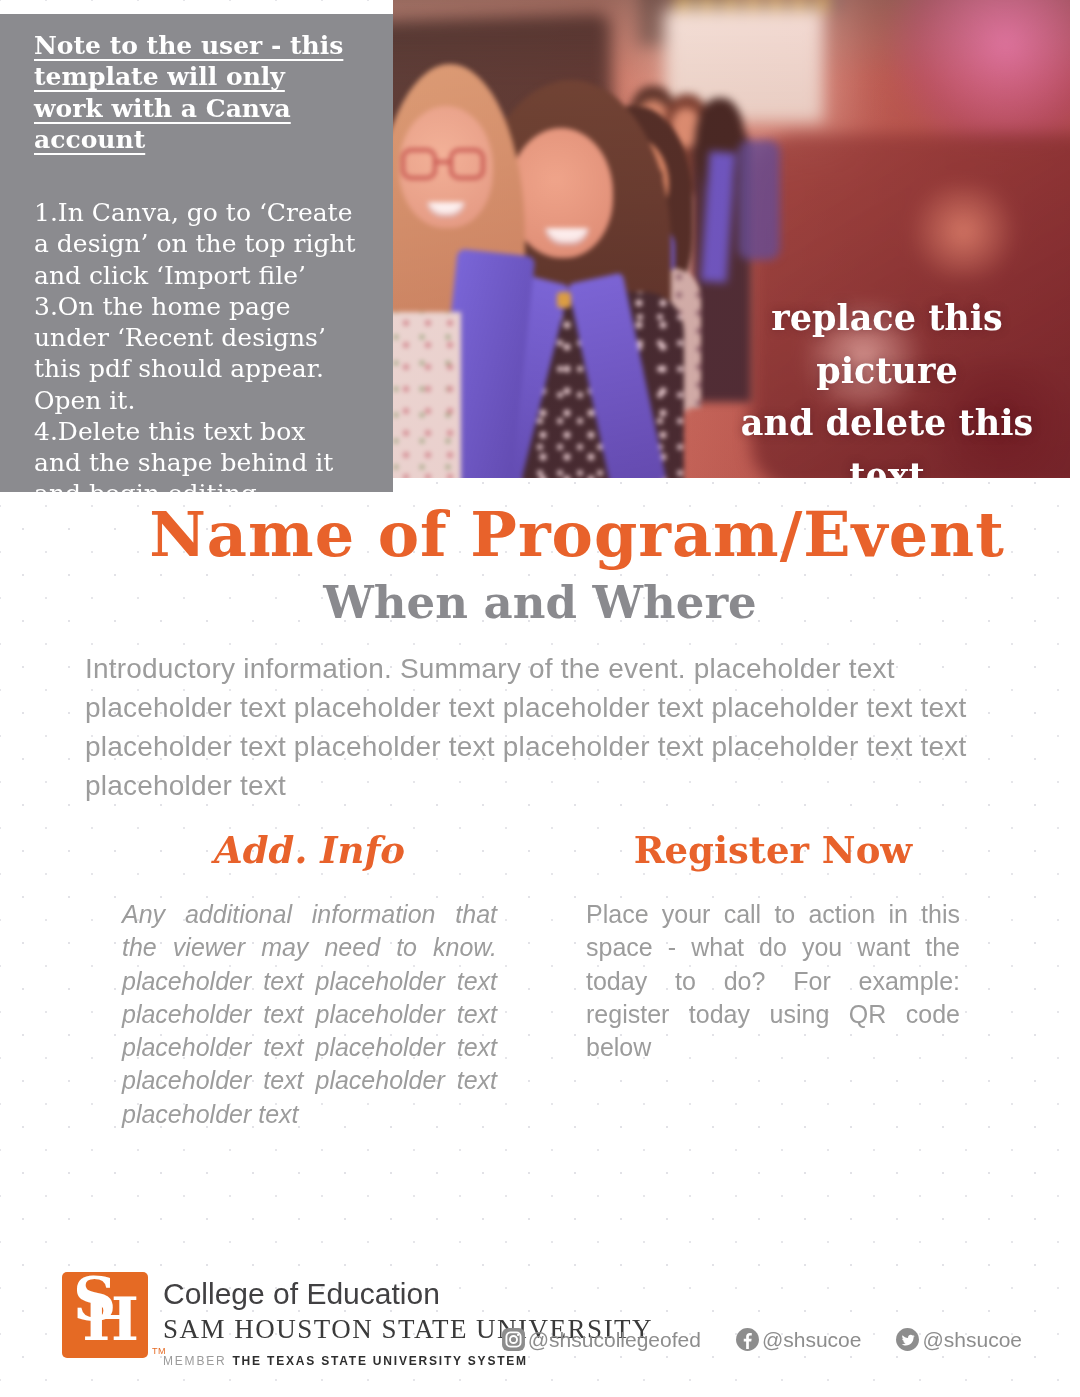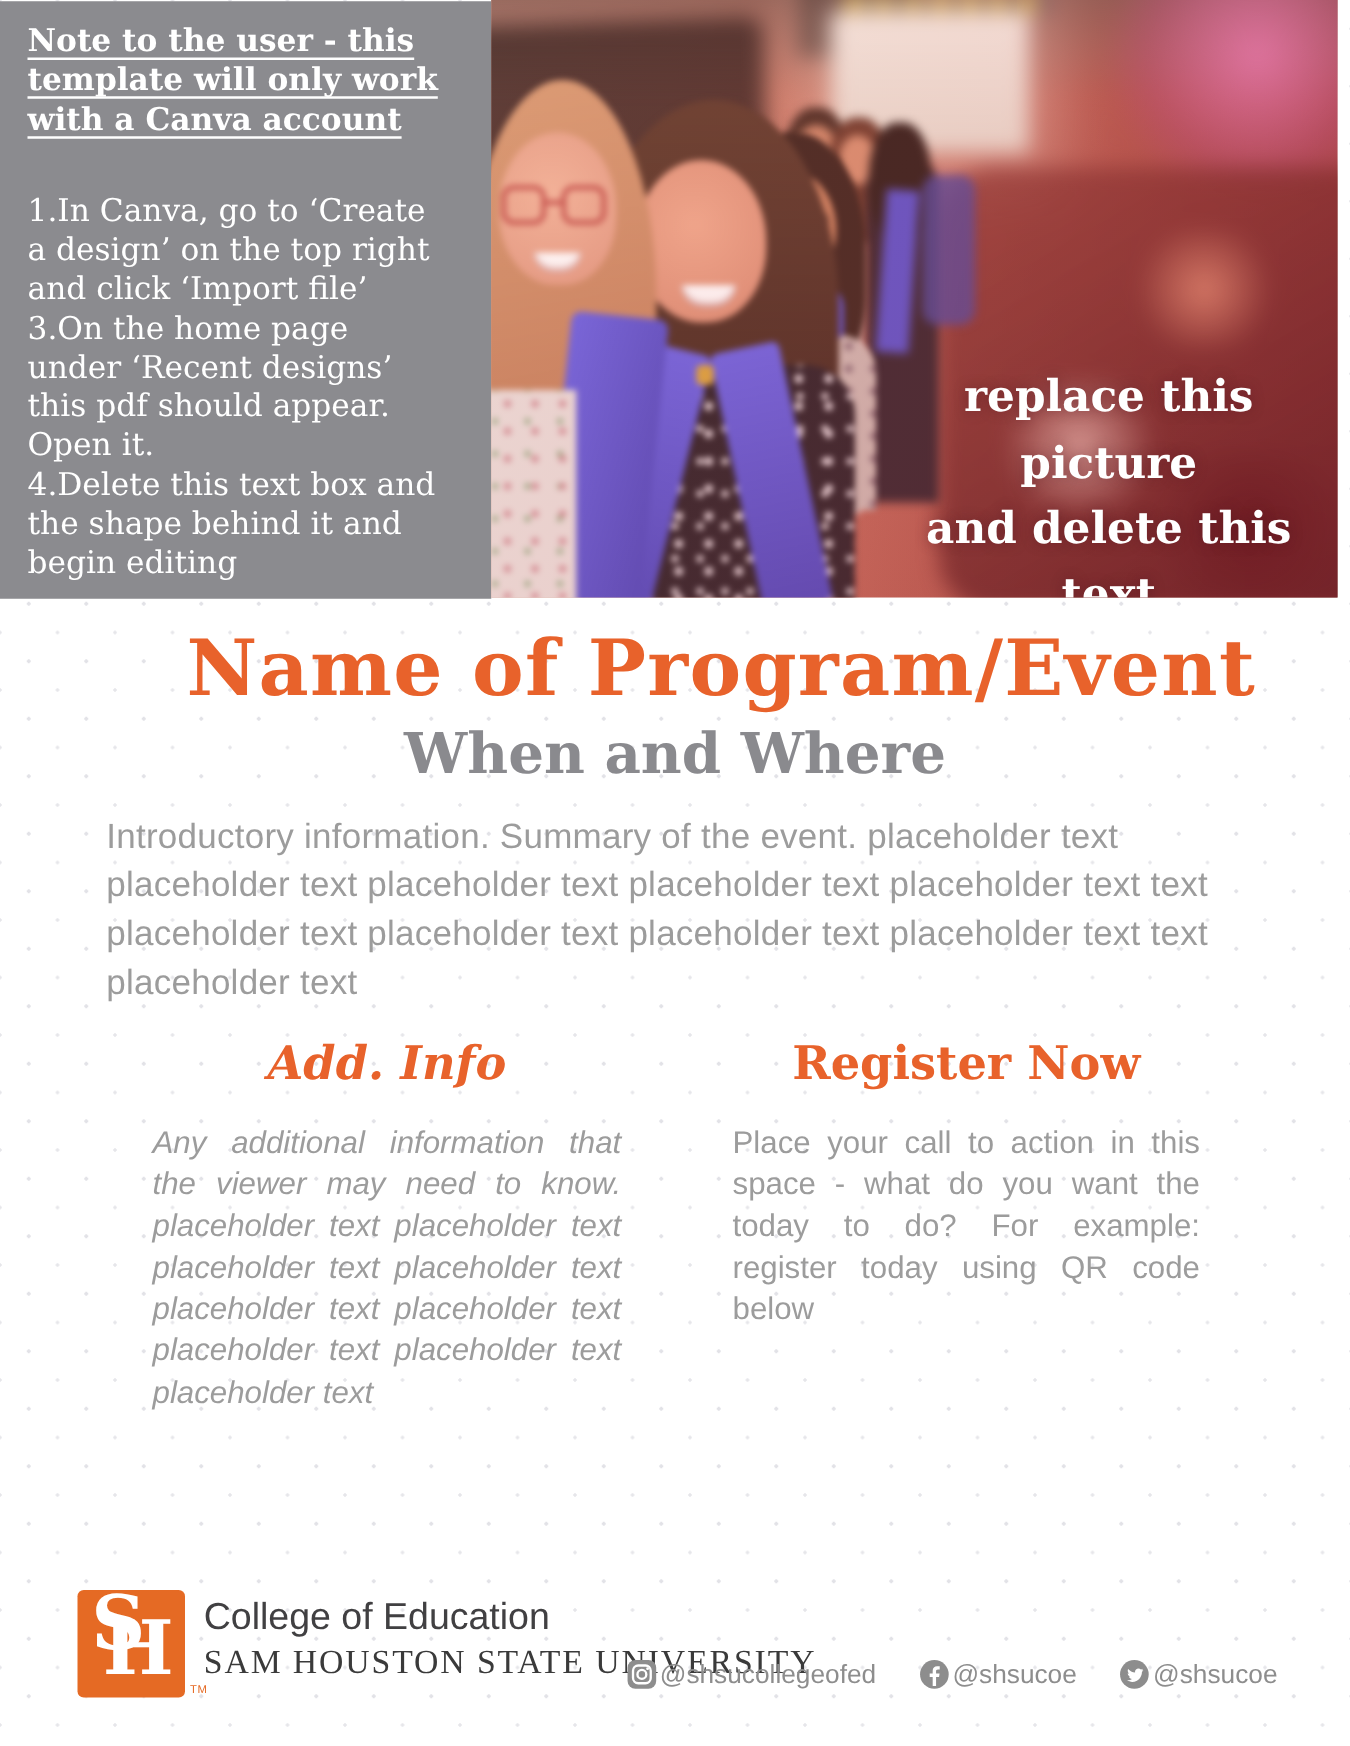--- a/index.html
+++ b/index.html
@@ -10,23 +10,23 @@
     background-image:
       radial-gradient(#e2e2e7 1.3px, transparent 1.5px),
       radial-gradient(#e6e6ea 1.2px, transparent 1.4px);
     background-size:46px 46px, 46px 46px;
     background-position:0 0, 23px 23px;
     font-family:"Liberation Sans", sans-serif;
   }
 
   
   .instr-panel {
-    position:absolute; left:0; top:1px; width:393px; height:478px;
+    position:absolute; left:0; top:14px; width:393px; height:478px;
     background:#8b8b8f; color:#ffffff;
-    padding:16px 36px 0 22px;
+    padding:16px 36px 0 34px;
     font-family:"DejaVu Serif", serif;
     font-size:25px; line-height:1.25;
   }
   .instr-note { text-decoration:underline; text-underline-offset:5px; font-weight:600; margin-bottom:42px; }
   .instr-step { font-weight:500; }
 
   
   .photo {
     position:absolute; left:393px; top:0; width:677px; height:478px; overflow:hidden;
     background:linear-gradient(105deg,#cb8a7e 0%,#c97c68 28%,#bd6355 52%,#ab4f45 75%,#9e4540 100%);
@@ -262,20 +262,23 @@
 
   <div class="sh-logo">
     <span class="sh-s">S</span>
     <span class="sh-h">H</span>
   </div>
   <span class="sh-tm">TM</span>
 
   <div class="footer-text">
     <div class="footer-college">College of Education</div>
     <div class="footer-univ">SAM HOUSTON STATE UNIVERSITY</div>
+    <div class="footer-member">
+      <span class="member-prefix">MEMBER</span><span>THE TEXAS STATE UNIVERSITY SYSTEM</span>
+    </div>
   </div>
 
   <div class="socials">
     <div class="social-item">
       <span>
         <svg viewBox="0 0 24 24" width="25" height="25">
           <rect x="1" y="1" width="22" height="22" rx="6" fill="#8d8d8d"></rect>
           <rect x="5.2" y="5.2" width="13.6" height="13.6" rx="4" fill="none" stroke="#ffffff" stroke-width="1.8"></rect>
           <circle cx="12" cy="12" r="3.4" fill="none" stroke="#ffffff" stroke-width="1.8"></circle>
           <circle cx="16.4" cy="7.6" r="1.1" fill="#ffffff"></circle>

